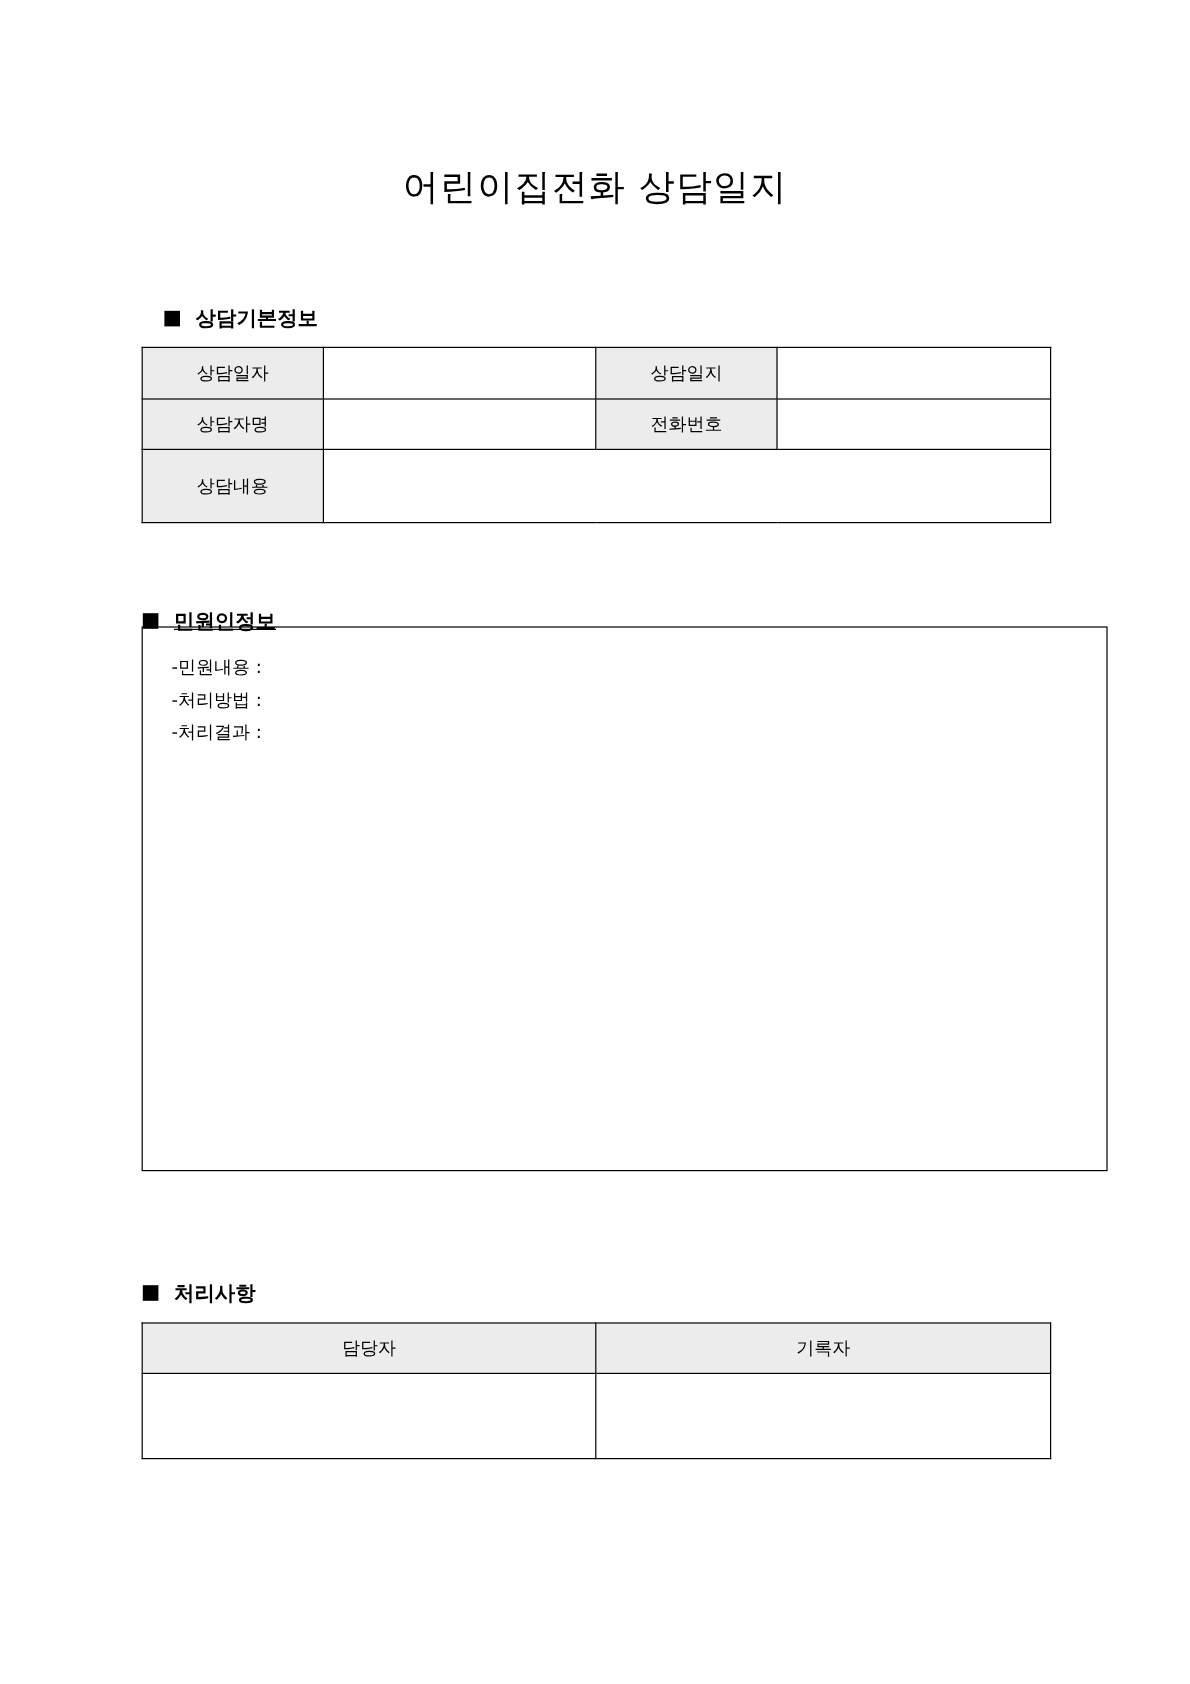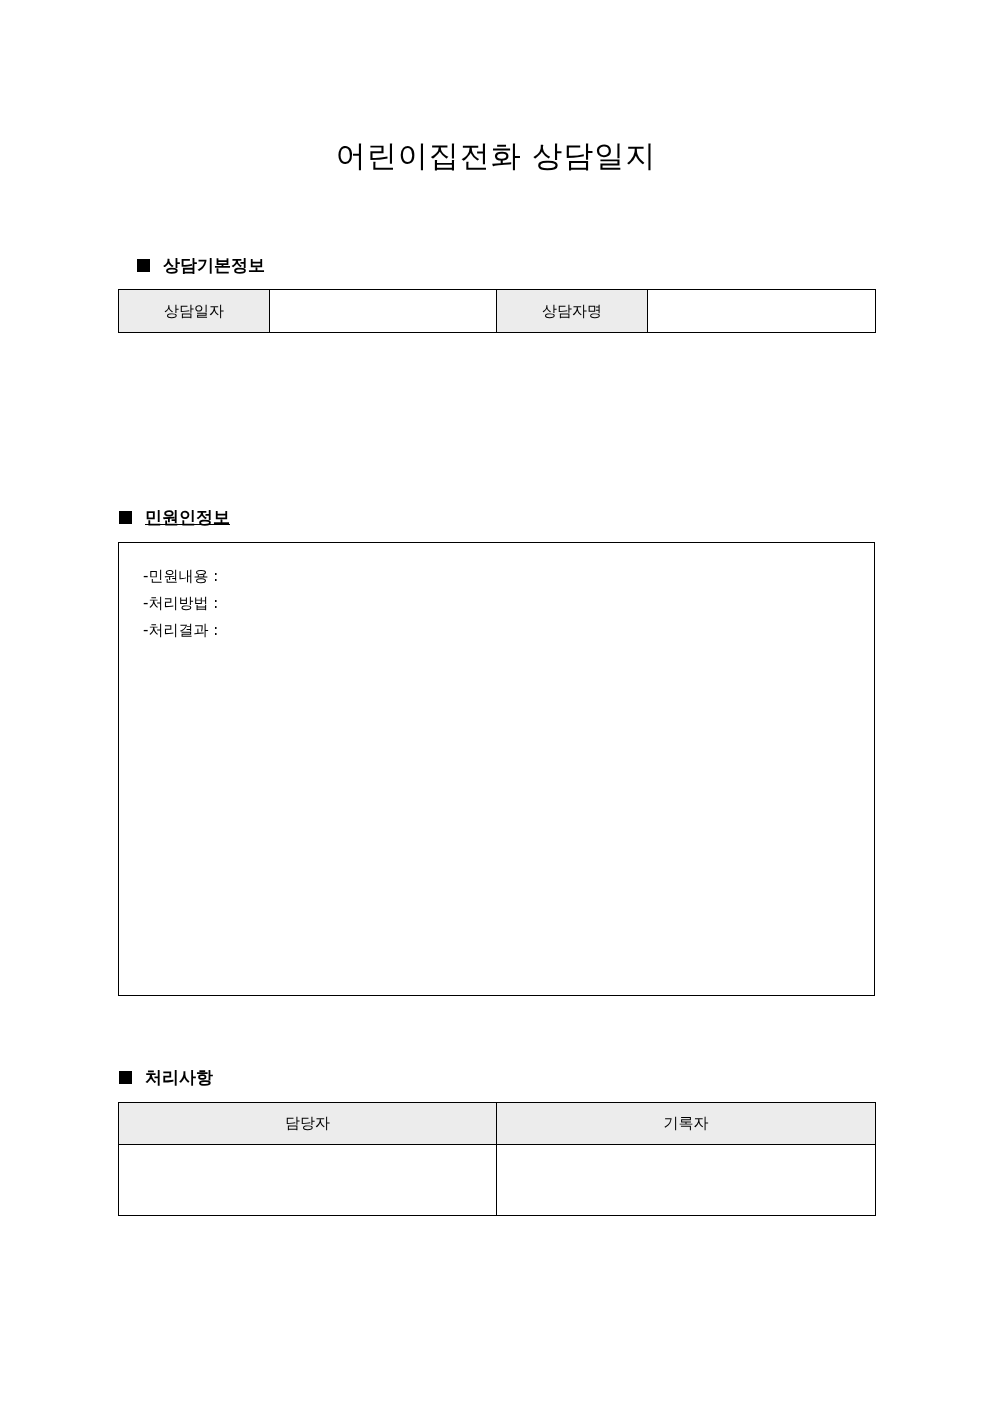--- a/index.html
+++ b/index.html
@@ -3,21 +3,21 @@
 <meta charset="utf-8">
 <style>
   html, body { margin:0; padding:0; background:#ffffff; }
   body { width:992px; height:1403px; position:relative; font-family:"DejaVu Sans", "Liberation Sans", sans-serif; color:#000; }
   .title { position:absolute; left:0; width:992px; top:136px; text-align:center; font-size:30px; font-weight:normal; letter-spacing:1px; }
   .section-head { position:absolute; left:119px; font-size:17px; font-weight:bold; display:flex; align-items:center; }
   .section-head .sq { display:inline-block; width:13px; height:13px; background:#000; margin-right:13px; }
   table.grid { position:absolute; left:118px; width:757px; border-collapse:collapse; table-layout:fixed; }
   table.grid td { border:1.5px solid #000; font-size:15px; text-align:center; padding:0;margin-left:36px; }
   td.lbl { background:#ececec; }
-  .box { position:absolute; left:118px; top:542px; width:755px; height:452px; border:1.5px solid #000; }
+  .box { position:absolute; left:118px; top:522px; width:755px; height:452px; border:1.5px solid #000;padding-left:48px; }
   .box .lines { position:absolute; left:24px; top:20px; font-size:15px; line-height:27px; }
 </style>
 </head>
 <body>
 
 <div class="title">어린이집전화 상담일지</div>
 
 <div class="section-head" style="top:254px;padding-left:18px;">
   <span class="sq"></span>
   <span>상담기본정보</span>
@@ -26,22 +26,32 @@
   <colgroup>
       <col style="width:151px">
       <col style="width:227px">
       <col style="width:151px">
       <col style="width:228px">
     </colgroup>
   <tbody>
       <tr style="height:43px;">
     <td class="lbl">상담일자</td>
     <td></td>
+    <td class="lbl">상담일지</td>
+    <td></td>
+  </tr>
+  <tr style="height:42px;">
     <td class="lbl">상담자명</td>
     <td></td>
+    <td class="lbl">전화번호</td>
+    <td></td>
+  </tr>
+  <tr style="height:61px;">
+    <td class="lbl">상담내용</td>
+    <td colspan="3"></td>
   </tr>
 </tbody>
   </table>
 
 <div class="section-head" style="top:506px;text-decoration:underline;">
   <span class="sq"></span>
   <span>민원인정보</span>
 </div>
 <div class="box">
   <div class="lines">

